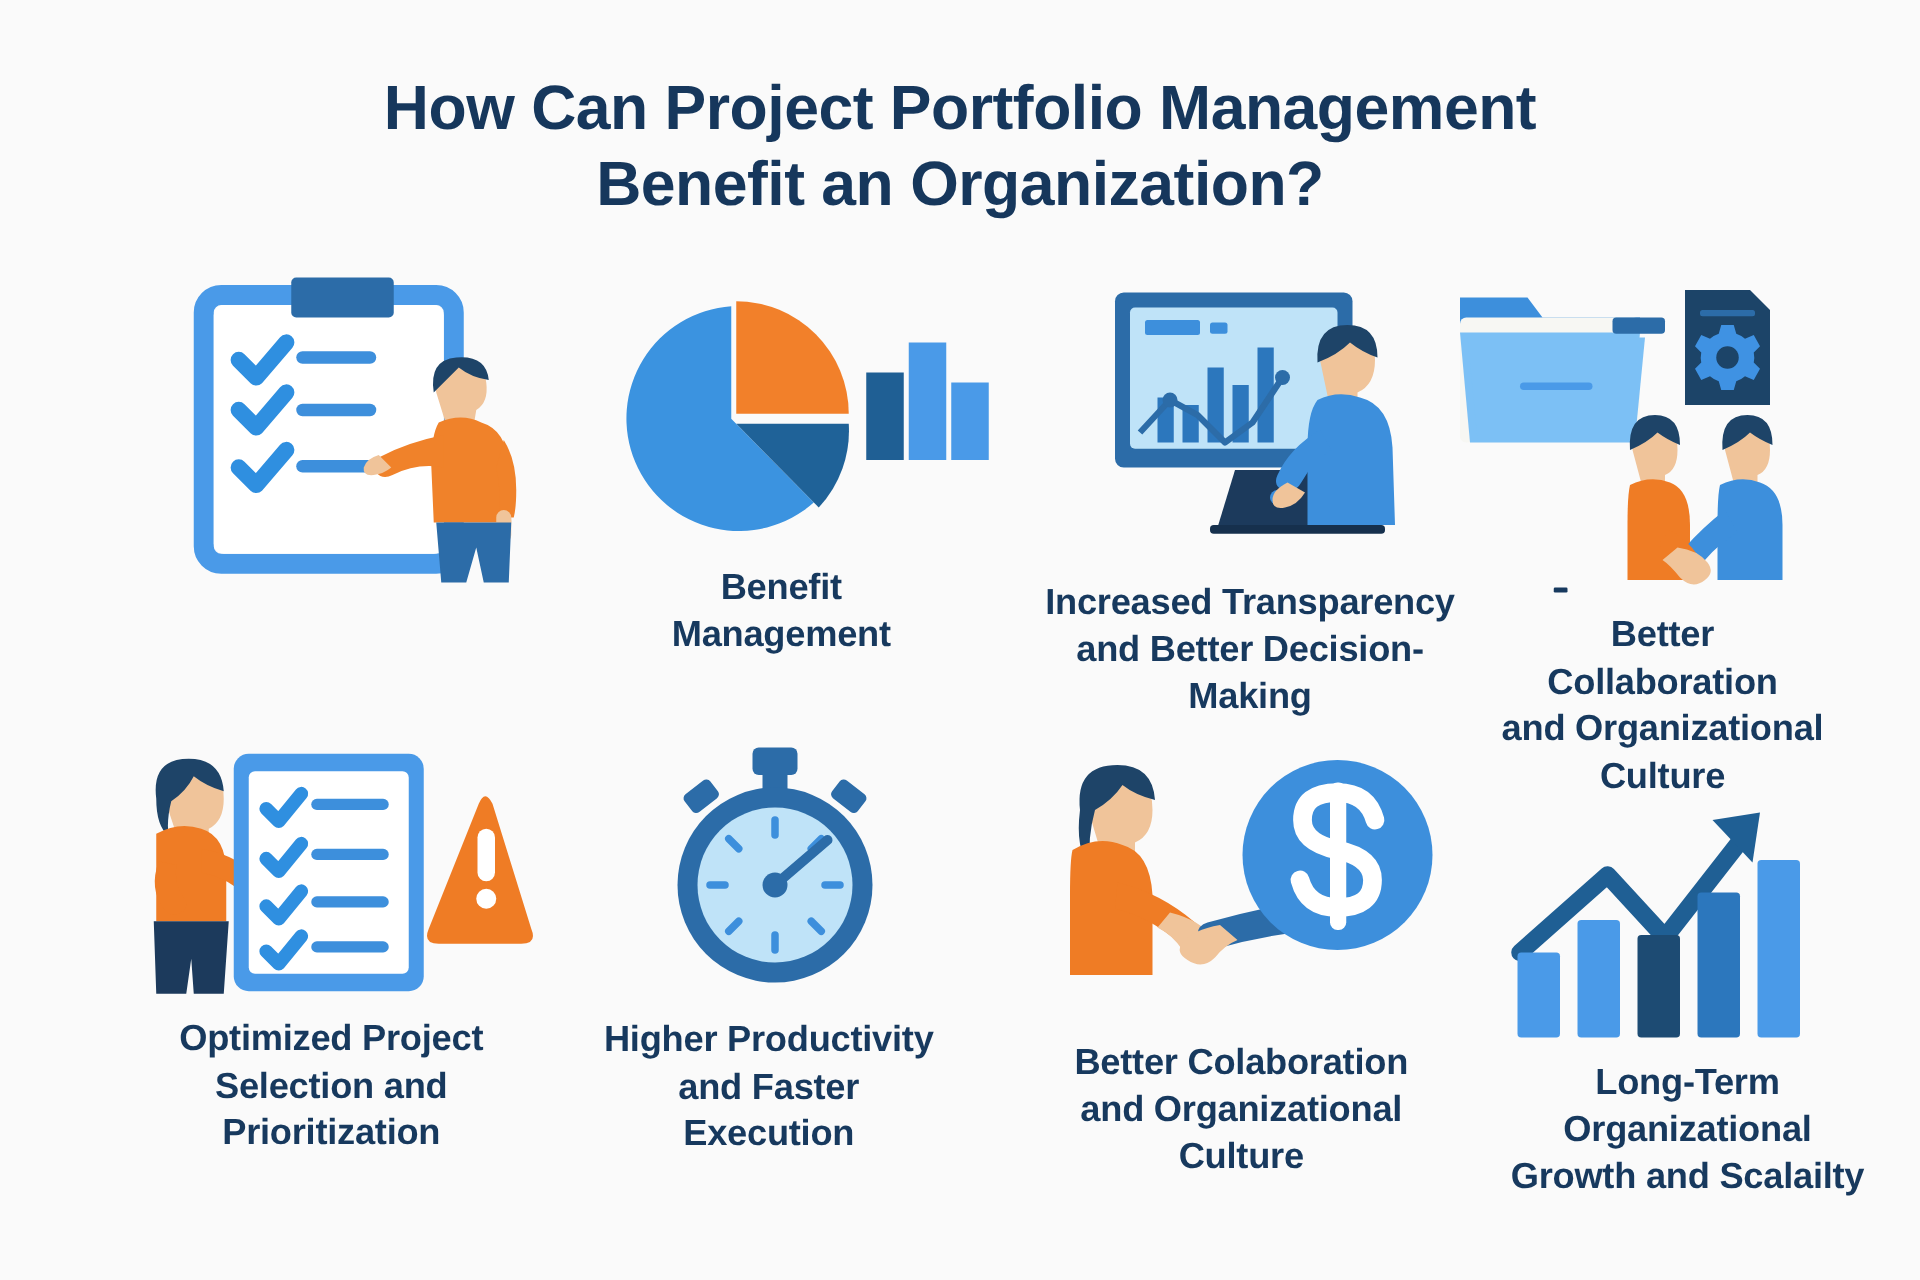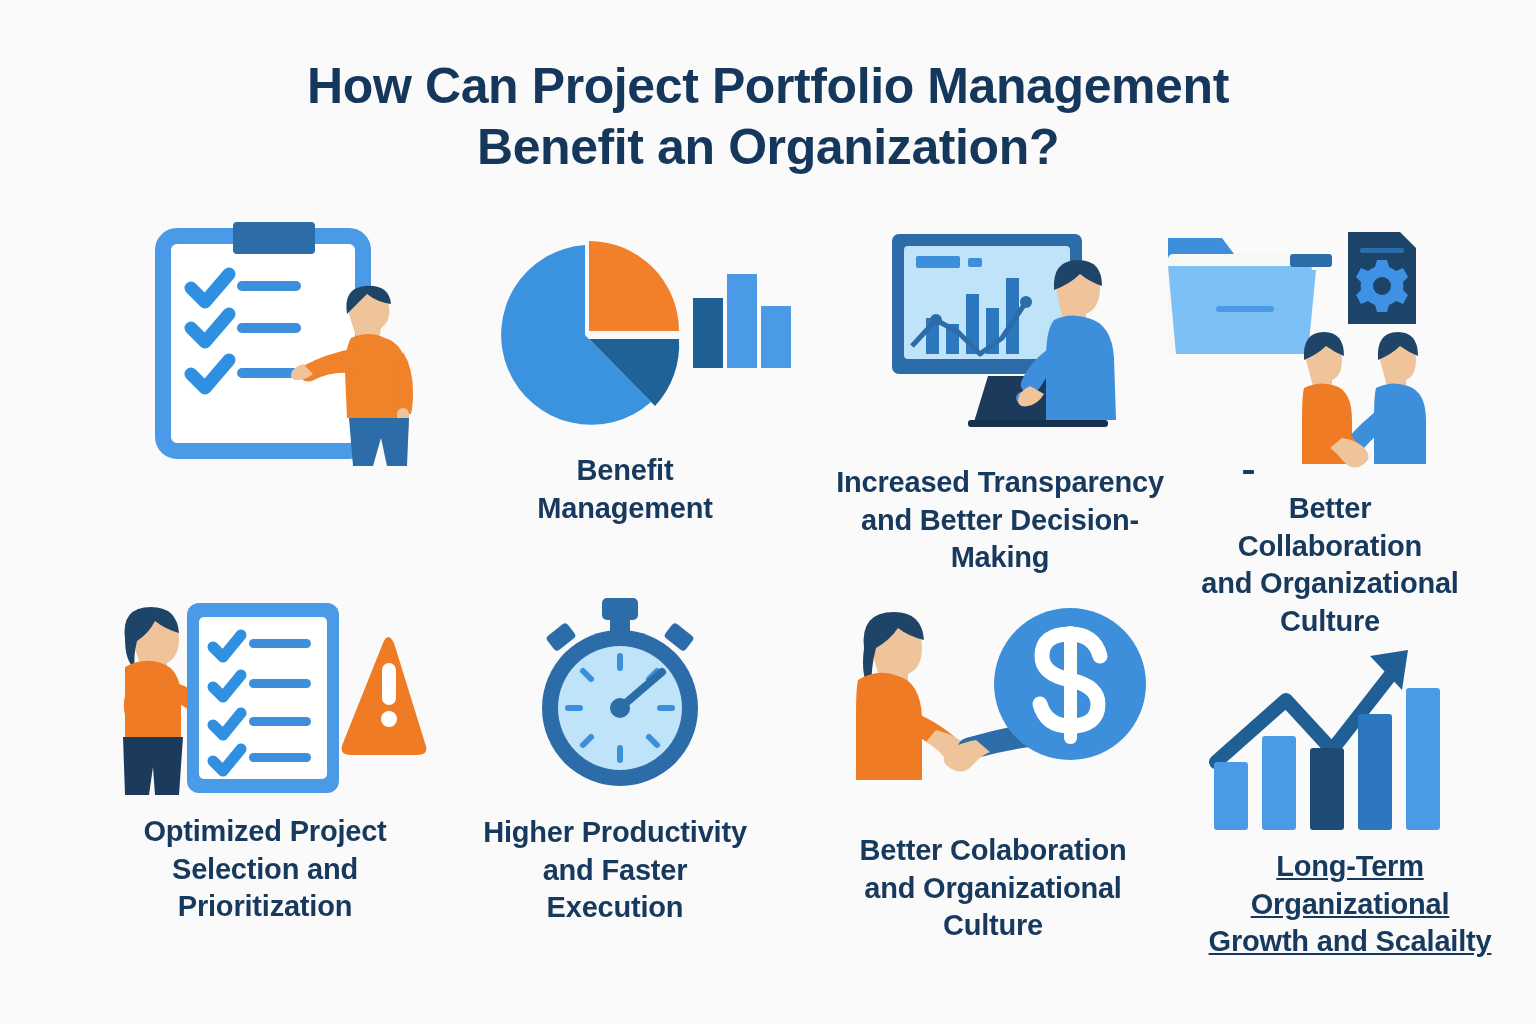--- a/index.html
+++ b/index.html
@@ -337,20 +337,20 @@
 
         <g>
           <rect x="14" y="122" width="34" height="68" rx="3" fill="#4a9ae8"></rect>
           <rect x="62" y="96" width="34" height="94" rx="3" fill="#4a9ae8"></rect>
           <rect x="110" y="108" width="34" height="82" rx="3" fill="#1d4b73"></rect>
           <rect x="158" y="74" width="34" height="116" rx="3" fill="#2c77bd"></rect>
           <rect x="206" y="48" width="34" height="142" rx="3" fill="#4a9ae8"></rect>
         </g>
       </svg>
     </div>
-    <div class="caption" style="top:208px;text-decoration:underline;">
+    <div class="caption" style="top:208px;">
       <div>Long-Term</div>
       <div>Organizational</div>
       <div>Growth and Scalailty</div>
     </div>
   </div>
 
 </div>
 
 </body></html>

